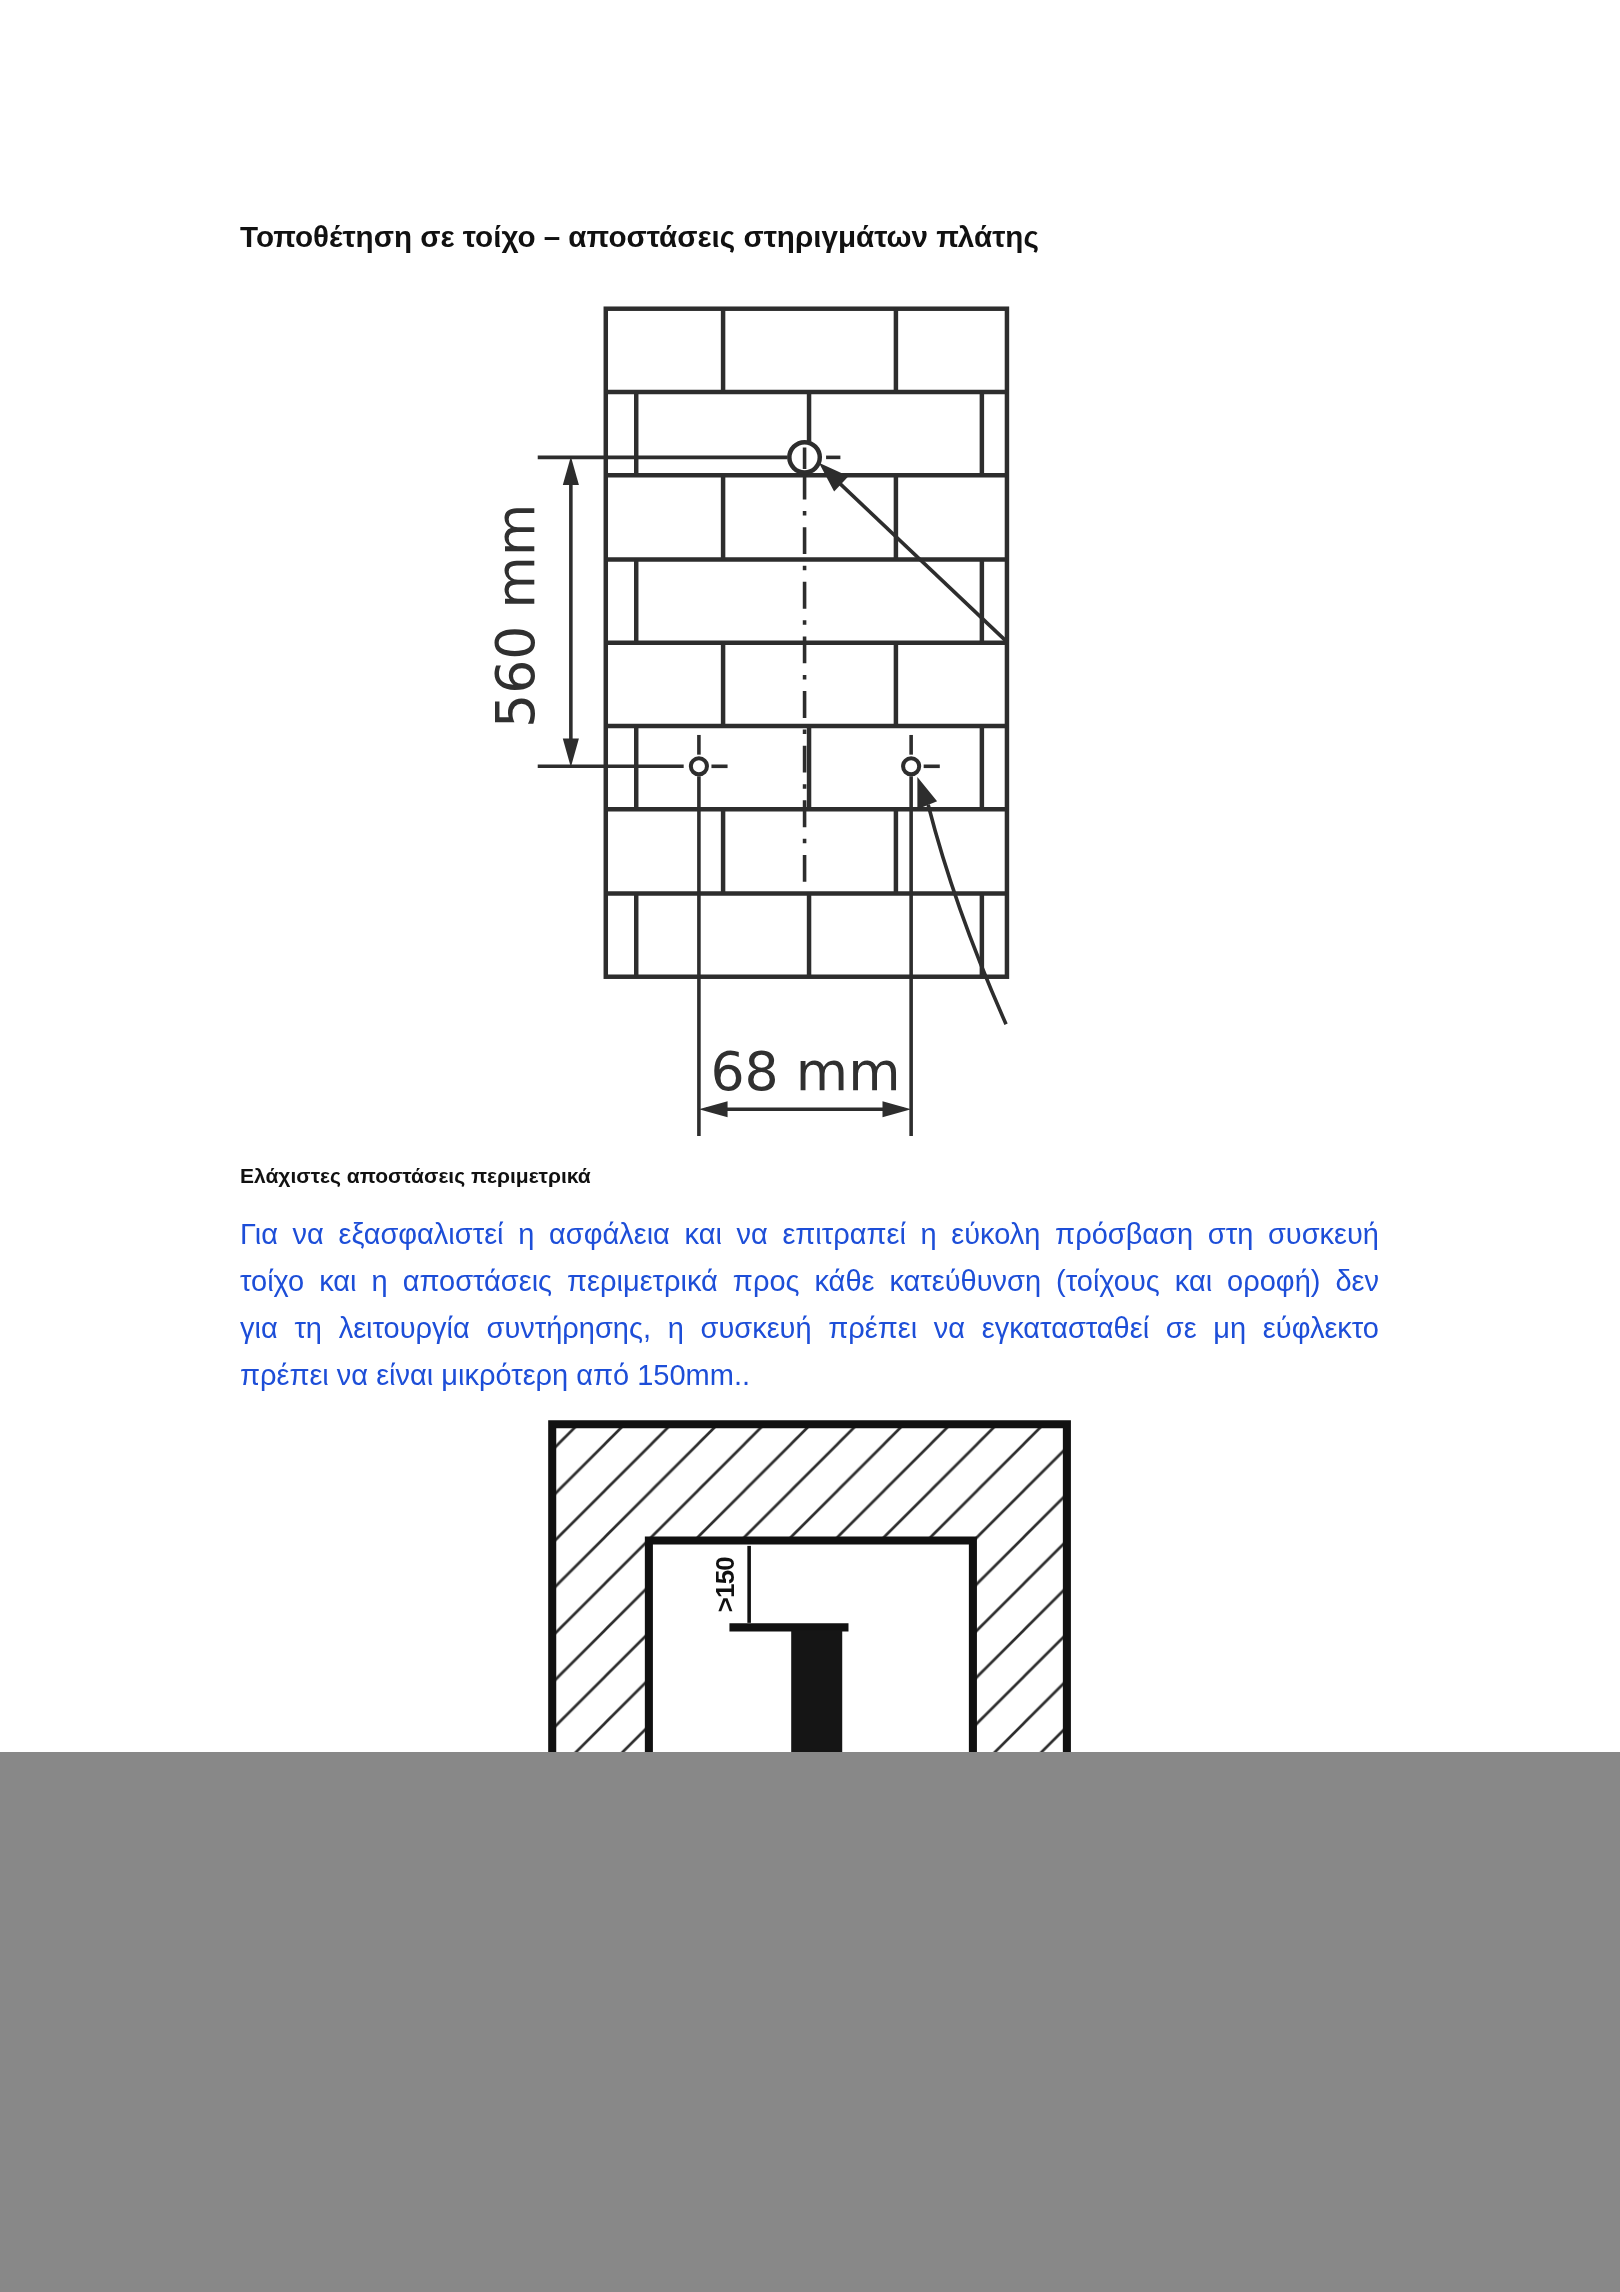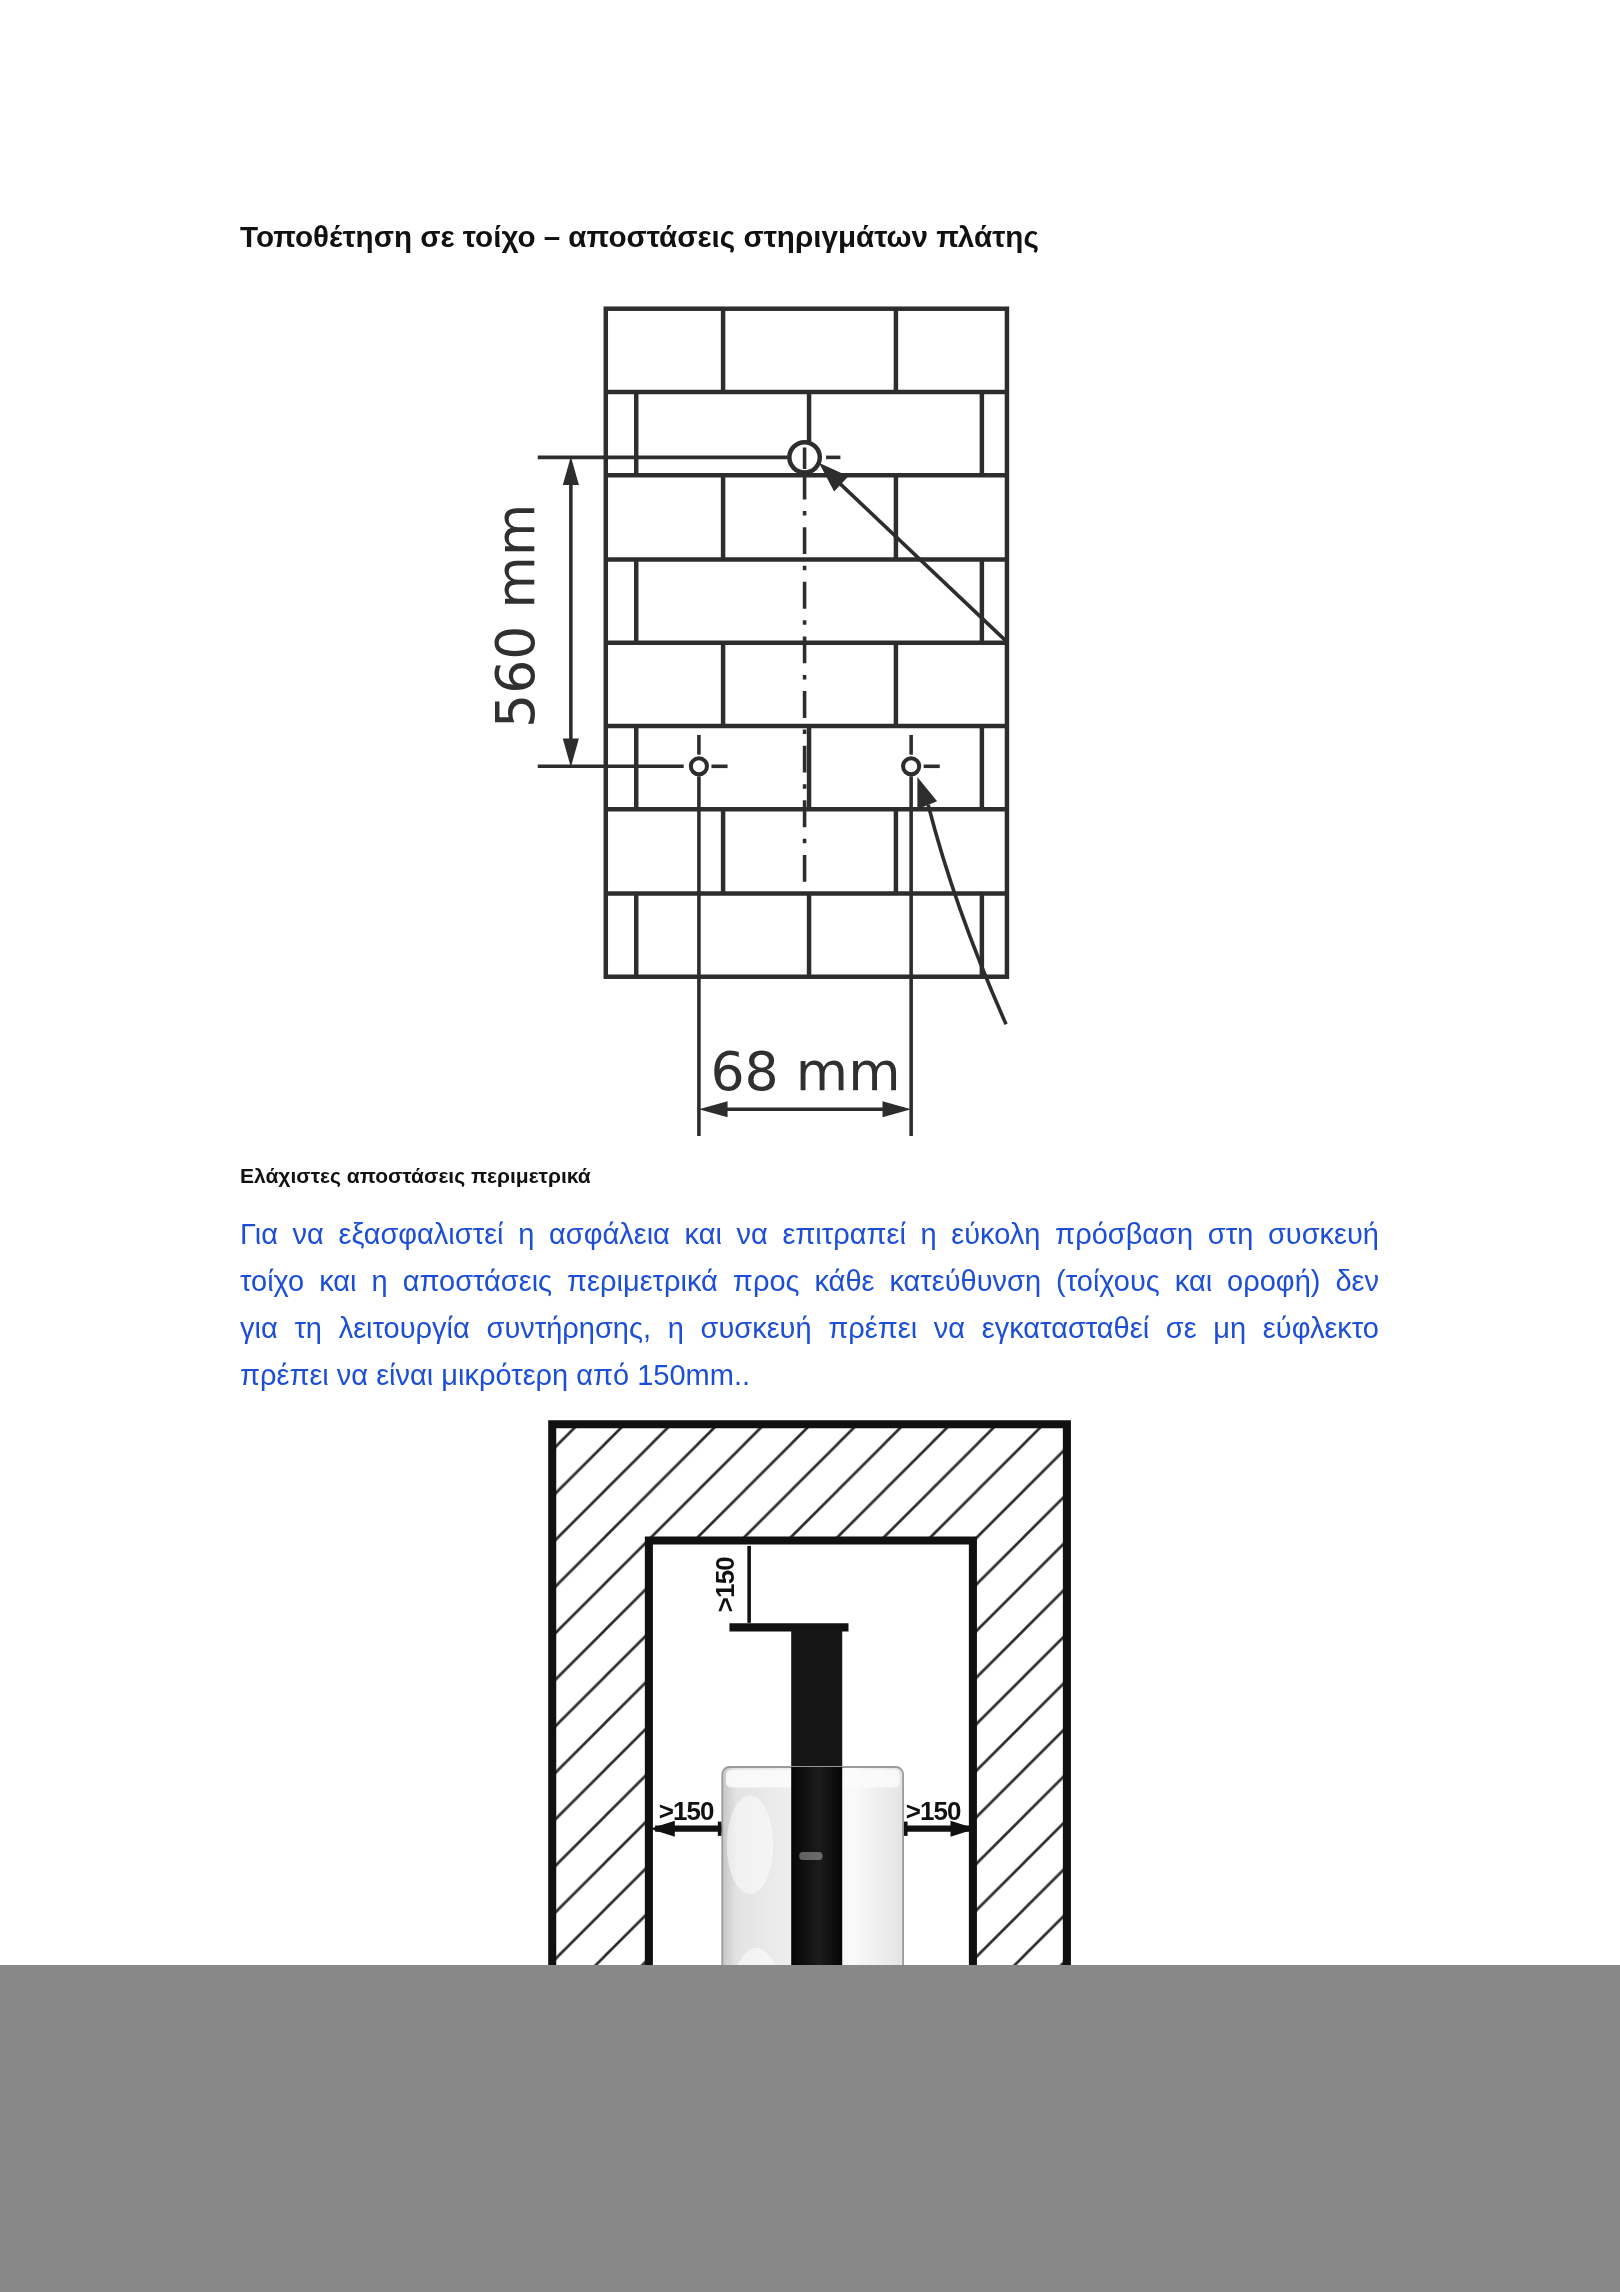--- a/index.html
+++ b/index.html
@@ -1,18 +1,18 @@
 <!DOCTYPE html>
 <html style="font-size:14.3px"><head>
 <meta charset="utf-8">
 <style>
   html,body{margin:0;padding:0;background:#888;}
   .page{
     position:relative;
-    width:1620px;height:1965px;
+    width:1620px;height:1752px;
     background:#ffffff;
     font-family:"Liberation Sans","DejaVu Sans",sans-serif;
     color:#000;
     overflow:hidden;
   }
   .doc-title{
     position:absolute;left:240px;top:220px;
     font-size:29.6px;font-weight:bold;color:#111;
     letter-spacing:0px;white-space:nowrap;
   }

